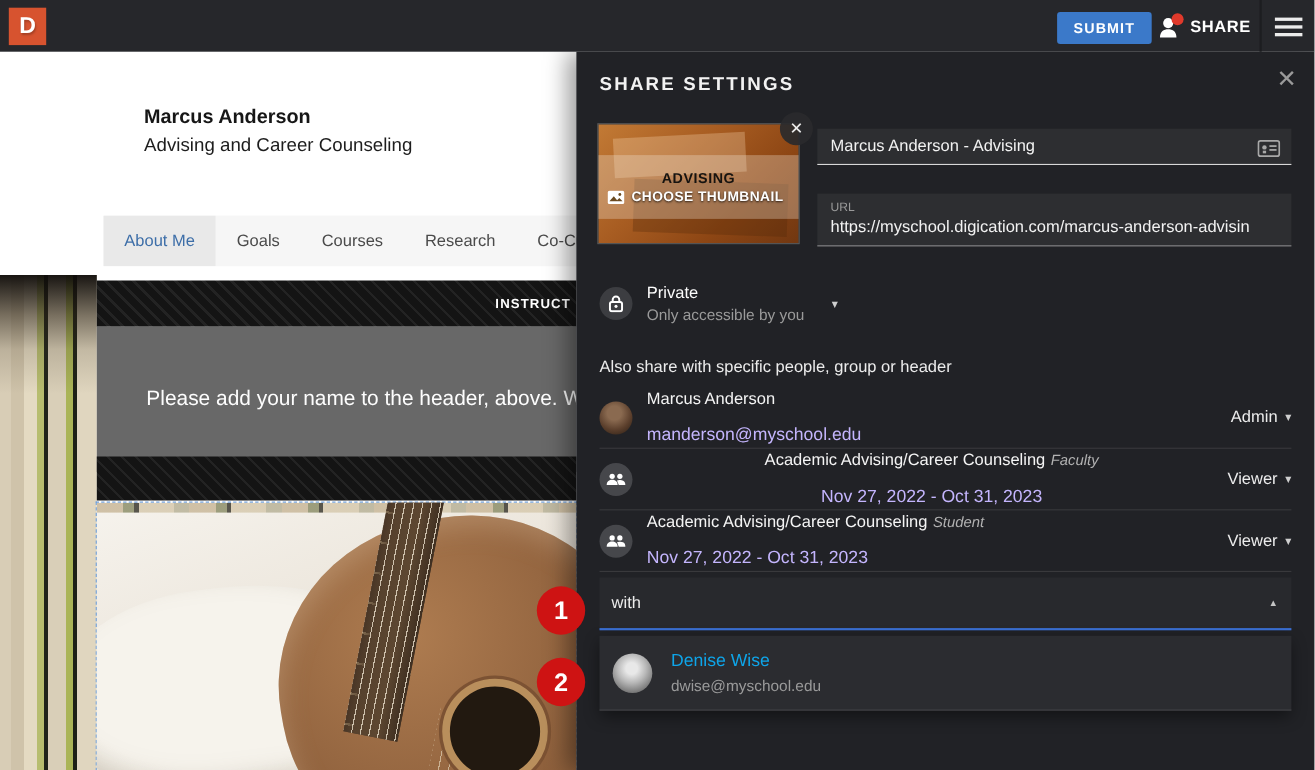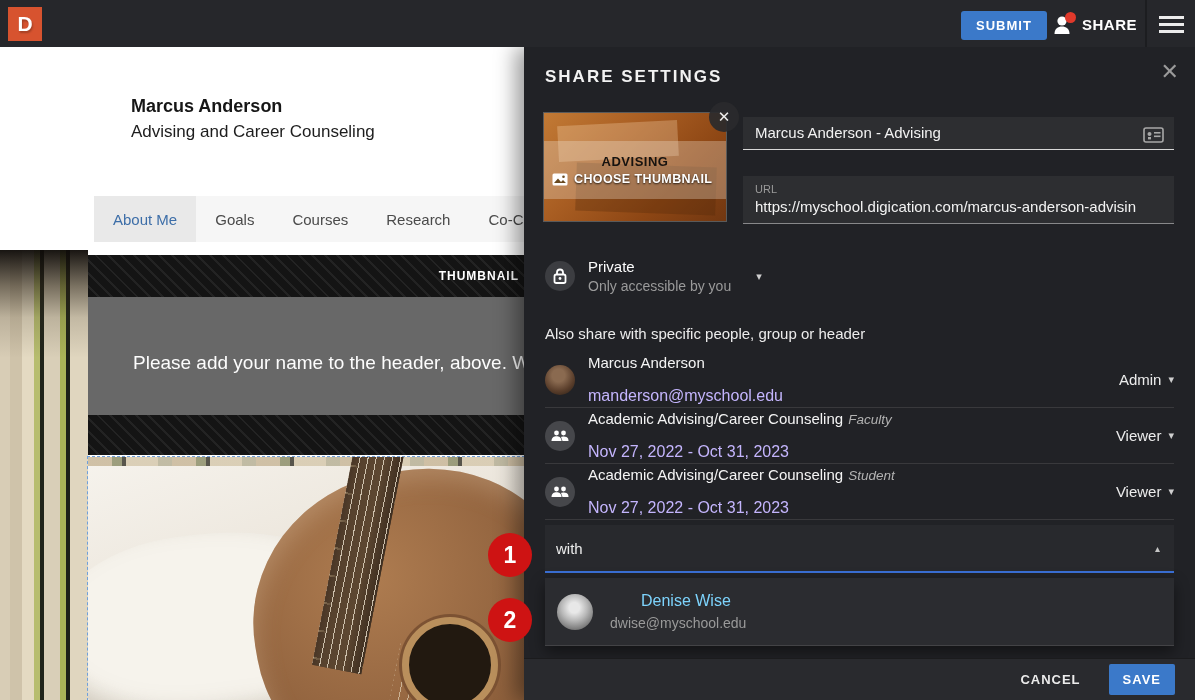--- a/index.html
+++ b/index.html
@@ -146,21 +146,21 @@
     background:#28292d; border-bottom:2px solid #3a6fd4; display:flex; align-items:center;
     cursor:text; }
   .search-value { font-size:15px; color:#ececec; padding-left:11px; flex:1; }
   .search-caret { color:#c4c4c4; font-size:10px; padding-right:14px; cursor:pointer; }
 
   .dropdown { position:absolute; left:21px; top:531px; width:629px; background:#2b2c30;
     border-bottom:1px solid #434346; box-shadow:0 6px 14px rgba(0,0,0,0.45); }
   .result-row { display:flex; align-items:center; padding:14px 12px; cursor:pointer; }
   .r-avatar { width:36px; height:36px; border-radius:50%; flex:0 0 36px; margin-right:17px;
     background:radial-gradient(circle at 48% 38%, #e8e8e8 18%, #b8b8b8 45%, #6e6e6e 80%, #3c3c3c 100%); }
-  .r-name { font-size:16px; color:#7dd3fc;margin-left:31px; }
+  .r-name { font-size:16px; color:#0ea5e9; }
   .r-email { font-size:14px; color:#9a9a9a; margin-top:5px; }
 
   .panel-footer { position:absolute; left:0; bottom:0; width:671px; height:42px;
     background:#292a2e; border-top:1px solid #1b1b1d; display:flex; align-items:center;
     justify-content:flex-end; gap:28px; padding-right:20px; }
   .cancel-btn { background:none; border:none; color:#ececec; font-size:13px; font-weight:bold;
     letter-spacing:1px; cursor:pointer; font-family:"Liberation Sans", sans-serif; }
   .save-btn { background:#3b79c9; border:none; border-radius:2px; color:#fff; font-size:13px;
     font-weight:bold; letter-spacing:1px; padding:8px 14px; cursor:pointer;
     font-family:"Liberation Sans", sans-serif; }
@@ -186,21 +186,21 @@
       <div class="tab">Goals</div>
       <div class="tab">Courses</div>
       <div class="tab">Research</div>
       <div class="tab">Co-Cur</div>
     </div>
 
     <div class="books-strip"></div>
 
     <div class="banner">
       <div class="hatch hatch-top">
-        <span>THUMBNAIL</span>
+        <span>INSTRUCT</span>
       </div>
       <div class="gray-box">
         <span>Please add your name to the header, above. W</span>
       </div>
       <div class="hatch hatch-bottom"></div>
     </div>
 
     <div class="guitar-module">
       <div class="shelf-strip"></div>
       <div class="pillow"></div>
@@ -291,21 +291,21 @@
       <div class="m-text">
         <div class="m-name"><span>Marcus Anderson</span><span class="m-qual"></span></div>
         <div class="m-sub">manderson@myschool.edu</div>
       </div>
       <div class="m-role">
         <span class="m-role-label">Admin</span>
         <span class="caret">▾</span>
       </div>
     </div>
 
-    <div class="member-row" style="top:361px;">
+    <div class="member-row" style="top:361px;text-align:center;">
       <div class="m-avatar avatar-group">
         <svg width="18" height="12" viewBox="0 0 18 12">
           <circle cx="5.5" cy="3" r="2.4" fill="#ffffff"></circle>
           <circle cx="12.5" cy="3" r="2.4" fill="#ffffff"></circle>
           <path d="M0.5 11 C0.5 7.5 3 6.2 5.5 6.2 C8 6.2 10.5 7.5 10.5 11 Z" fill="#ffffff"></path>
           <path d="M10 7 C11 6.4 14 6.2 15.5 7 C17 7.8 17.5 9.2 17.5 11 L11.5 11 Z" fill="#ffffff"></path>
         </svg>
       </div>
       <div class="m-text">
         <div class="m-name"><span>Academic Advising/Career Counseling</span><span class="m-qual">Faculty</span></div>
@@ -344,22 +344,18 @@
     <div class="dropdown">
       <div class="result-row">
         <div class="r-avatar"></div>
         <div>
           <div class="r-name">Denise Wise</div>
           <div class="r-email">dwise@myschool.edu</div>
         </div>
       </div>
     </div>
 
-    <div class="panel-footer">
-      <button class="cancel-btn">CANCEL</button>
-      <button class="save-btn">SAVE</button>
-    </div>
   </div>
 
   <div class="badge badge-1">1</div>
   <div class="badge badge-2">2</div>
 
 </div>
 
 </body></html>

